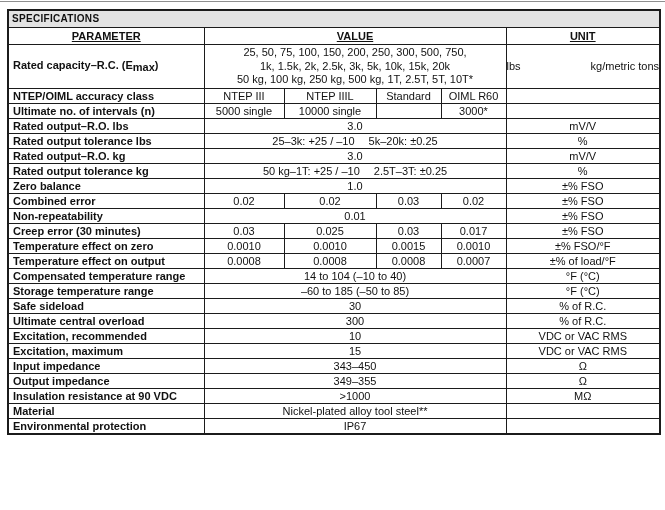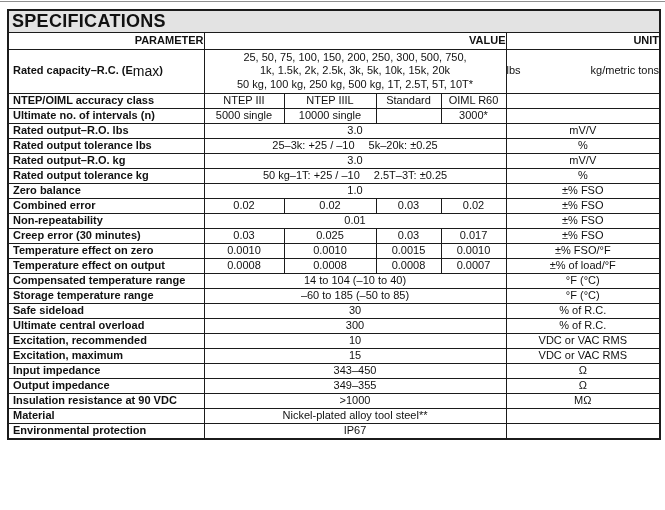--- a/index.html
+++ b/index.html
@@ -28,29 +28,30 @@
     line-height:1.15;
     padding:0;
     overflow:hidden;
     white-space:nowrap;
     vertical-align:middle;
   }
   td.bar{
     height:16px;
     background:#e3e3e3;
     font-weight:bold;
-    font-size:18px;
+    font-size:10px;
     letter-spacing:0.3px;
     padding-left:3px;
     text-align:left;
   }
   td.hdr{
     height:16px;
     font-weight:bold;
-    text-align:right;
+    text-align:center;
+    text-decoration:underline;
   }
   td.p{
     font-weight:bold;
     text-align:left;
     padding-left:4px;
     height:14px;
   }
   td.v, td.u{
     text-align:center;
     height:14px;
@@ -60,23 +61,23 @@
   .ucol{
     height:40px;
     display:flex;flex-direction:row;
     justify-content:space-between;align-items:center;
     padding:1px 0 2px 0;
   }
   .segs{
     display:flex;justify-content:center;gap:14px;
   }
   .sub{
-    font-size:14px;
+    font-size:11px;
     vertical-align:-2px;
-    font-weight:normal;
+    font-weight:bold;
   }
 </style>
 </head>
 <body>
 
 <div class="topline"></div>
 
 <table class="spec">
   <colgroup>
     <col style="width:196px">

